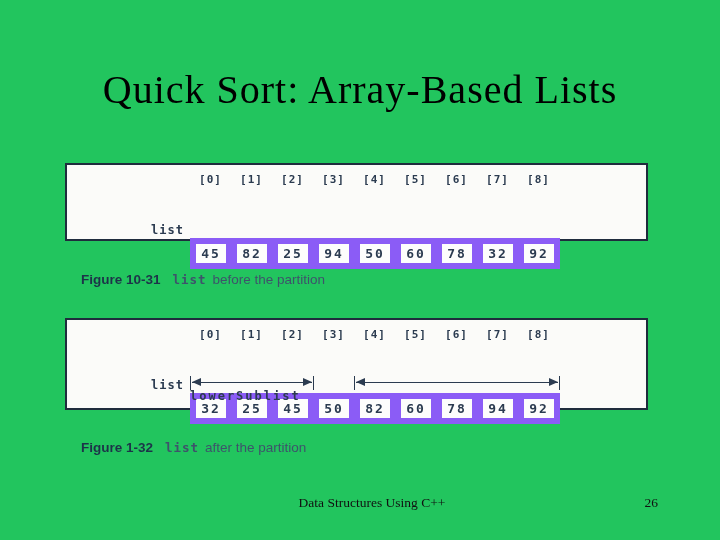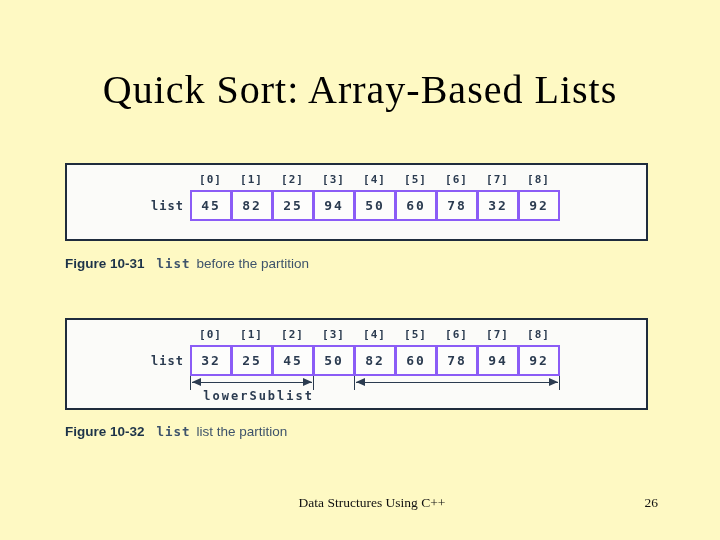--- a/index.html
+++ b/index.html
@@ -1,18 +1,18 @@
 <!DOCTYPE html>
 <html><head>
 <meta charset="utf-8">
 <style>
   html,body { margin:0; padding:0; background:#e8e8e8; }
   .slide {
     position:relative; width:720px; height:540px; margin:0 auto;
-    background:#fef9c3; overflow:hidden;
+    background:#22c55e; overflow:hidden;
     font-family:"Liberation Serif", serif;
   }
   .title {
     position:absolute; top:66px; left:0; width:100%;
     text-align:center; margin:0;
     font-family:"Liberation Serif", serif;
     font-size:40px; font-weight:400; color:#000000; letter-spacing:1px;
     white-space:nowrap;
   }
   
@@ -27,24 +27,24 @@
   .idx-row { display:flex; height:14px; }
   .idx {
     width:41px; text-align:center;
     font-family:"DejaVu Sans Mono", monospace;
     font-size:11px; font-weight:700; letter-spacing:1px;
     color:#2b3b50;
   }
   .cell-row { display:flex; position:relative; margin-top:3px; }
   .cell {
     box-sizing:border-box; width:42px; height:31px; margin-left:-1px;
-    border:2px solid #8b5cf6; background:#fdfdfc;
+    border:6px solid #8b5cf6; background:#fdfdfc;
     display:flex; align-items:center; justify-content:center;
     font-family:"DejaVu Sans Mono", monospace;
-    font-size:13px; font-weight:700; letter-spacing:2px; color:#2b3b50;
+    font-size:13px; font-weight:700; letter-spacing:2px; color:#2b3b50;margin-top:48px;
   }
   .cell:first-of-type { margin-left:0; }
   .arr-label {
     position:absolute; right:100%; margin-right:6px; top:50%;
     transform:translateY(-50%);
     font-family:"DejaVu Sans Mono", monospace;
     font-size:12px; font-weight:700; letter-spacing:1px; color:#2b3b50;
     white-space:nowrap;
   }
   
@@ -52,28 +52,28 @@
   .sublist-lower { left:123px; width:124px; }
   .sublist-upper { left:287px; width:206px; }
   .tick { position:absolute; top:0; width:1px; height:14px; background:#2b3b50; }
   .tick-l { left:0; } .tick-r { right:0; }
   .arrow-line { position:absolute; left:2px; right:2px; top:6px; height:1px; background:#2b3b50; }
   .ah { position:absolute; top:-4px; width:0; height:0;
         border-top:4px solid transparent; border-bottom:4px solid transparent; }
   .ah-l { left:0; border-right:9px solid #2b3b50; }
   .ah-r { right:0; border-left:9px solid #2b3b50; }
   .sublist-label {
-    position:absolute; top:13px; left:0; width:100%; text-align:right;
+    position:absolute; top:13px; left:0; width:100%; text-align:left;
     font-family:"DejaVu Sans Mono", monospace;
     font-size:12px; font-weight:700; letter-spacing:2px; color:#2b3b50;
     white-space:nowrap;
   }
   
   .caption {
-    position:absolute; left:65px; margin:0;
+    position:absolute; left:65px; margin:16px;
     font-family:"Liberation Sans", sans-serif;
     font-size:13.5px; color:#3e536b; white-space:nowrap;
   }
   .cap1 { top:256px; }
   .cap2 { top:424px; }
   .caption .cap-label { color:#1d3349; font-weight:700; margin-right:12px; }
   .caption .cap-code {
     font-family:"DejaVu Sans Mono", monospace;
     font-size:12.5px; font-weight:600; letter-spacing:1px; margin-right:2px;
   }
@@ -163,19 +163,19 @@
     <div class="sublist sublist-upper">
       <div class="tick tick-l"></div>
       <div class="tick tick-r"></div>
       <div class="arrow-line">
         <span class="ah ah-l"></span>
         <span class="ah ah-r"></span>
       </div>
     </div>
   </div>
   <p class="caption cap2">
-    <span class="cap-label">Figure 10-32</span><span class="cap-code">list</span> <span>list the partition</span>
+    <span class="cap-label">Figure 1-32</span><span class="cap-code">list</span> <span>after the partition</span>
   </p>
 
   <div class="footer-text">Data Structures Using C++</div>
   <div class="page-number">26</div>
 
 </div>
 
 </body></html>

